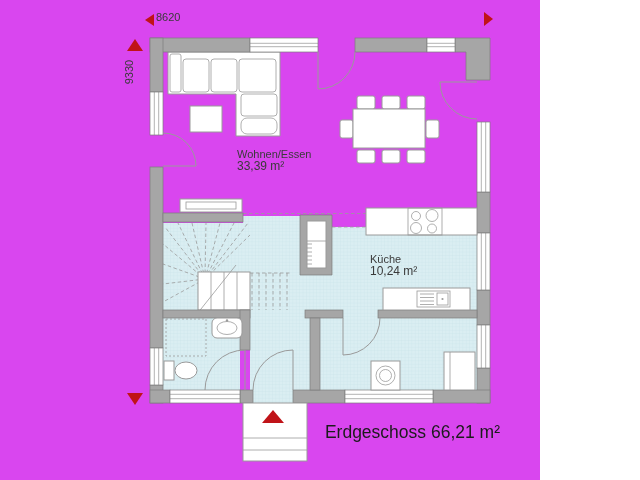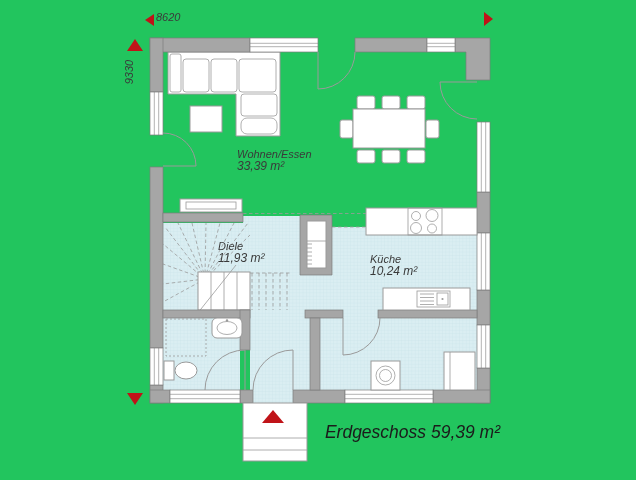--- a/index.html
+++ b/index.html
@@ -1,21 +1,21 @@
 <!DOCTYPE html>
 <html style="--wall: #a6a6a6; --wall-outline: #7d7d7d; --floor-tile: #daeef2; --tile-line: #c6e3ea; --accent-red: #c01318; --line: #9a9a9a; --text: #3a3a3a;"><head>
 <meta charset="utf-8">
 <style>
   :root{
     --wall:#a6a6a6; --wall-outline:#7d7d7d; --floor-tile:#daeef2; --tile-line:#c6e3ea;
     --accent-red:#c01318; --line:#9a9a9a; --text:#3a3a3a;
   }
   html,body{margin:0;padding:0;background:#fff;}
-  #canvas{position:relative;width:636px;height:480px;background:#22c55e;overflow:hidden;
-          font-family:"Liberation Sans", sans-serif;font-style:italic;}
+  #canvas{position:relative;width:540px;height:480px;background:#d946ef;overflow:hidden;
+          font-family:"Liberation Sans", sans-serif;}
   svg{position:absolute;left:0;top:0;}
   .wall{fill:var(--wall);stroke:var(--wall-outline);stroke-width:.7;}
   .win{fill:#ffffff;stroke:var(--wall-outline);stroke-width:.7;}
   .wl{stroke:var(--wall-outline);stroke-width:.6;}
   .door{fill:none;stroke:var(--line);stroke-width:1;}
   .furn{fill:#ffffff;stroke:var(--line);stroke-width:1;}
   .thin{stroke:var(--line);stroke-width:.8;fill:none;}
   .dashl{fill:none;stroke:var(--line);stroke-width:.8;stroke-dasharray:3.5 2.5;}
   .dashs{fill:none;stroke:var(--line);stroke-width:.8;stroke-dasharray:2 2;}
   .tri{fill:var(--accent-red);}
@@ -230,26 +230,22 @@
   </svg>
 
   <div class="dim dim-top">8620</div>
   <div class="dim dim-left">9330</div>
 
   <div class="room-label" style="left:237px;top:149px;width:140px;">
     <div class="rn">Wohnen/Essen</div>
     <div class="ra">33,39 m²</div>
   </div>
 
-  <div class="room-label" style="left:218px;top:241px;width:100px;">
-    <div class="rn">Diele</div>
-    <div class="ra">11,93 m²</div>
-  </div>
 
   <div class="room-label" style="left:370px;top:254px;width:100px;">
     <div class="rn">Küche</div>
     <div class="ra">10,24 m²</div>
   </div>
 
 
 
-  <div class="footer">Erdgeschoss 59,39 m²</div>
+  <div class="footer">Erdgeschoss 66,21 m²</div>
 </div>
 
 </body></html>

